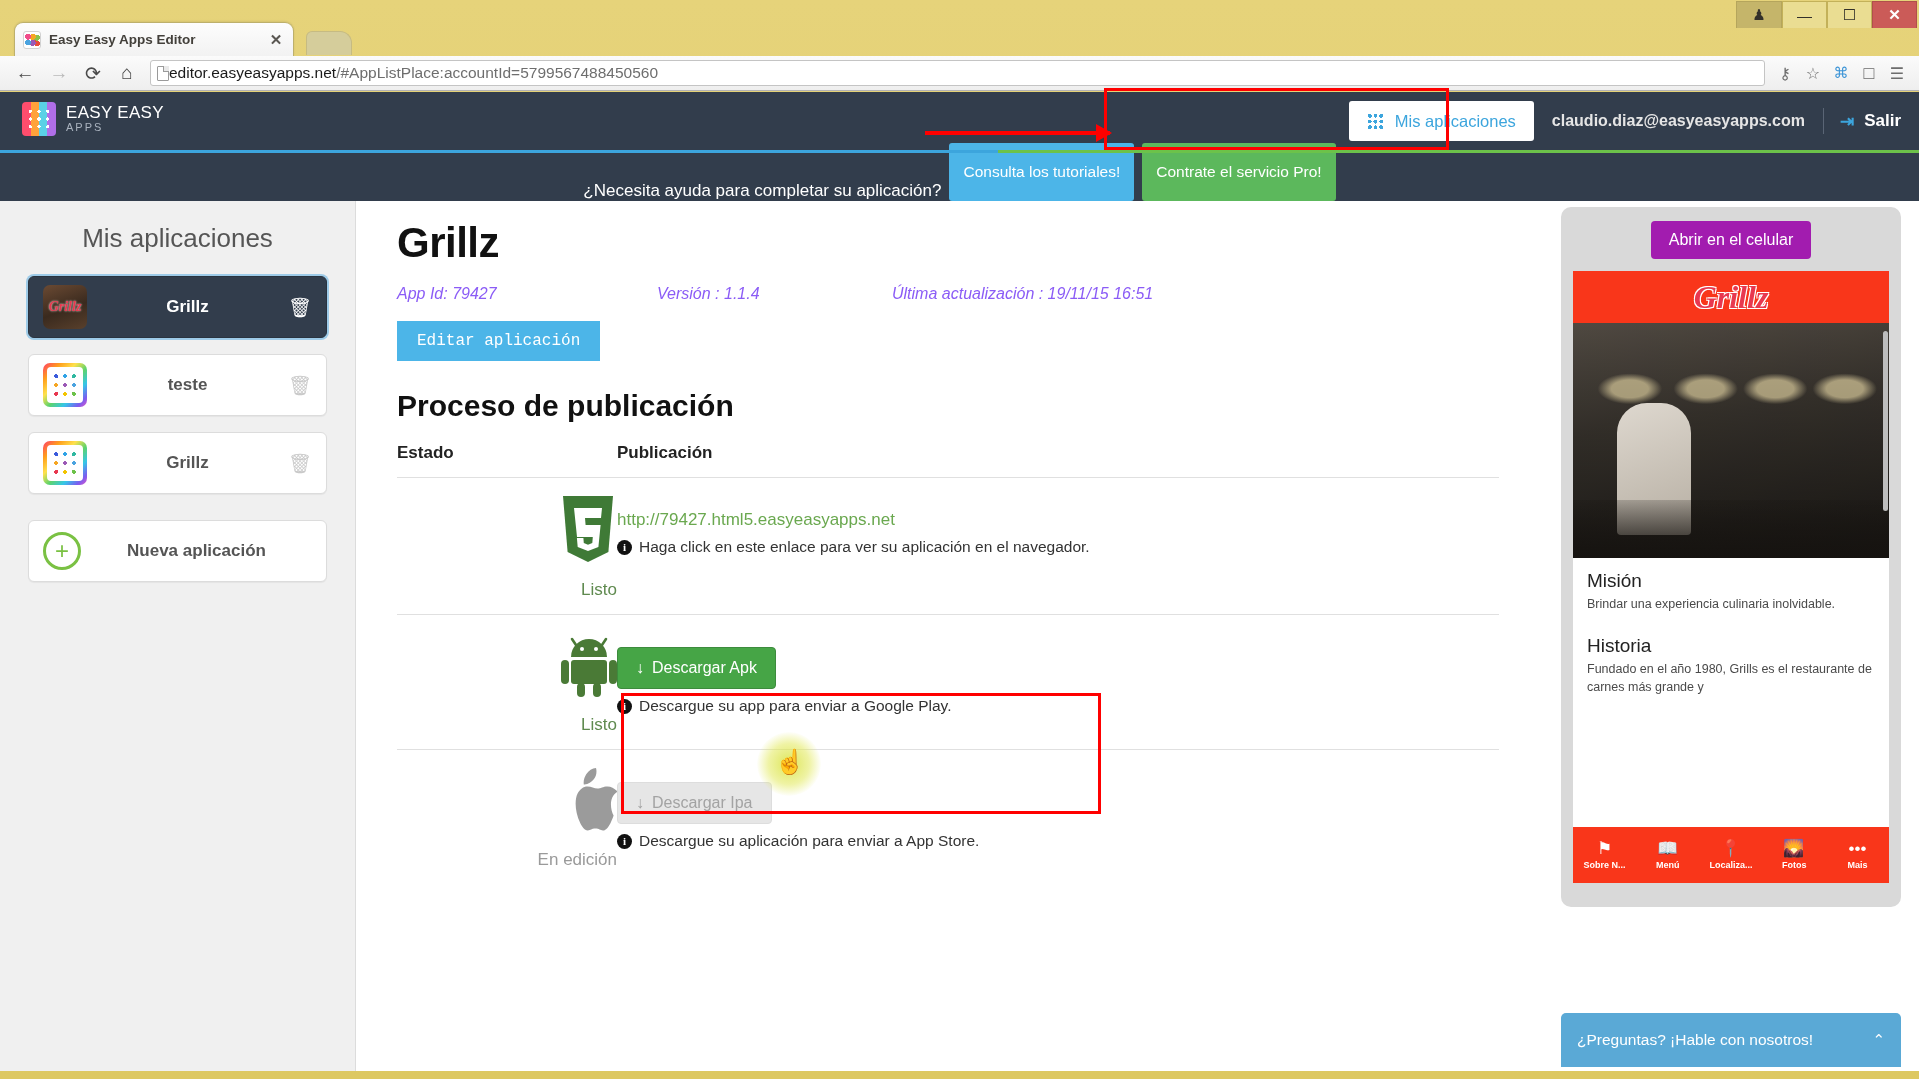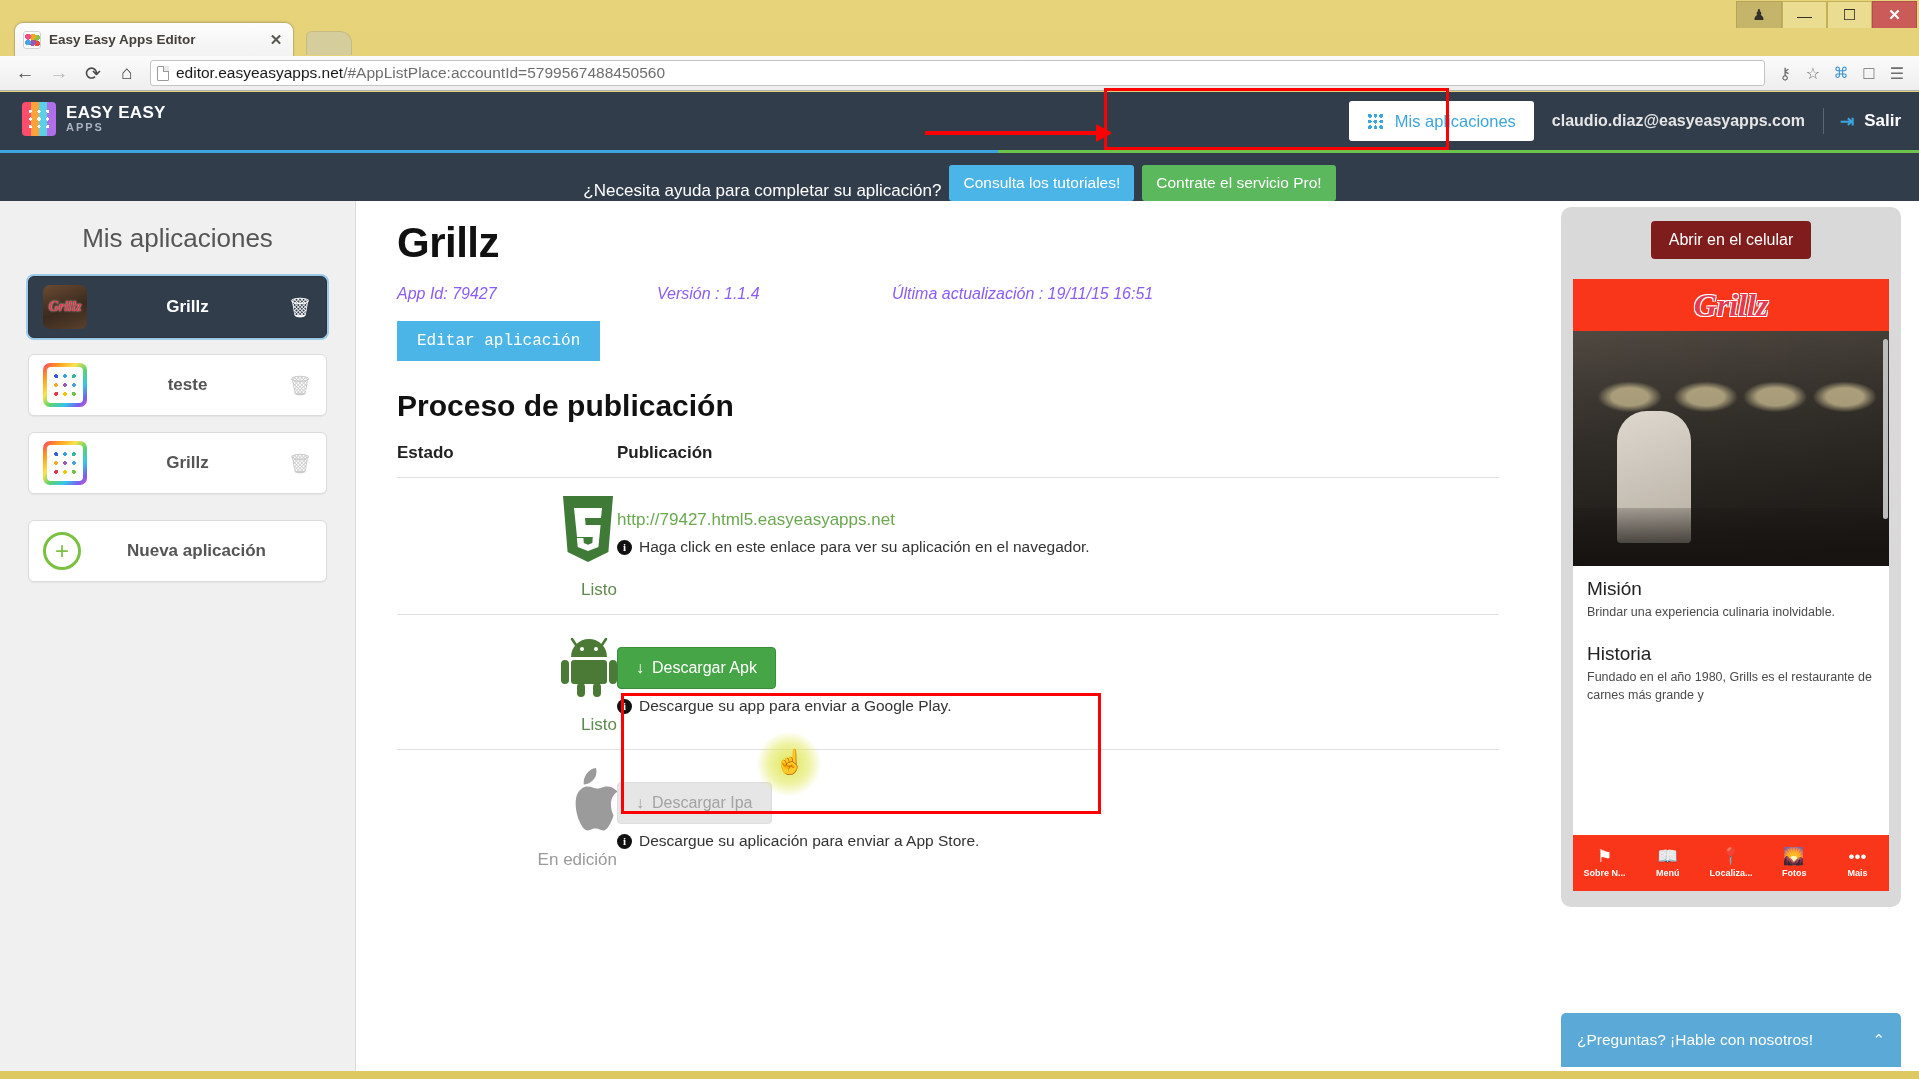--- a/index.html
+++ b/index.html
@@ -70,21 +70,21 @@
     display: flex; align-items: center; padding: 0 8px;
   }
   .nav-btn {
     width: 34px; height: 30px; display: flex; align-items: center; justify-content: center;
     font-size: 19px; color: #4a4a4a;
   }
   .nav-btn.dim { color: #b8b8b8; }
   #omnibox {
     flex: 1; height: 26px; margin: 0 6px; background: #fff;
     border: 1px solid #c4c4c4; border-radius: 3px;
-    display: flex; align-items: center; padding: 0 6px; gap: 7px;
+    display: flex; align-items: center; padding: 0 6px; 
   }
   #page-icon {
     width: 12px; height: 15px; background: #fff; border: 1.3px solid #9a9a9a;
     border-radius: 1px; position: relative; flex: 0 0 12px;
   }
   #page-icon:after {
     content:''; position:absolute; top:-1px; right:-1px; width:5px; height:5px;
     background:#e9e9e9; border-left:1.3px solid #9a9a9a; border-bottom:1.3px solid #9a9a9a;
   }
   #url-text { font-size: 15.5px; color: #2b2b2b; white-space: nowrap; }
@@ -110,21 +110,21 @@
       radial-gradient(circle at 17% 20%, #fff 0 1.6px, transparent 1.6px),
       radial-gradient(circle at 50% 20%, #fff 0 1.6px, transparent 1.6px),
       radial-gradient(circle at 83% 20%, #fff 0 1.6px, transparent 1.6px),
       radial-gradient(circle at 17% 50%, #fff 0 1.6px, transparent 1.6px),
       radial-gradient(circle at 50% 50%, #fff 0 1.6px, transparent 1.6px),
       radial-gradient(circle at 83% 50%, #fff 0 1.6px, transparent 1.6px),
       radial-gradient(circle at 17% 80%, #fff 0 1.6px, transparent 1.6px),
       radial-gradient(circle at 50% 80%, #fff 0 1.6px, transparent 1.6px),
       radial-gradient(circle at 83% 80%, #fff 0 1.6px, transparent 1.6px);
   }
-  #brand-text { line-height: 1.05; font-weight: bold; }
+  #brand-text { line-height: 1.05; }
   #brand-main { font-size: 17px; color: #fff; letter-spacing: .3px; }
   #brand-sub { font-size: 11px; color: #aab3bf; letter-spacing: 2px; }
 
   #header-right {
     position: absolute; right: 18px; top: 0; height: 58px;
     display: flex; align-items: center; gap: 0;
   }
   #my-apps-btn {
     background: #fff; border-radius: 3px; height: 40px;
     display: flex; align-items: center; gap: 11px; padding: 0 18px;
@@ -153,21 +153,21 @@
   #promo-bar {
     position: absolute; top: 150px; left: 0; right: 0; height: 51px;
     background: #323d4c;
     display: flex; align-items: flex-end; justify-content: center; gap: 8px;
   }
   #promo-underline {
     position:absolute; top:0; left:0; right:0; height:3px;
     background: linear-gradient(90deg, #3ca5dd 0 52%, #6cc24a 52% 100%);
   }
   #promo-text { color: #fff; font-size: 17px; }
-  .promo-btn { color:#fff; font-size:15.5px; padding: 9px 14px; border-radius: 3px; }
+  .promo-btn { color:#fff; font-size:15.5px; padding: 20px 14px; border-radius: 3px; }
   #promo-tutorials { background: #4cb5e8; }
   #promo-pro { background: #5cb85c; }
 
   
   #page-body { position: absolute; top: 201px; left: 0; right: 0; bottom: 8px; background: #fff; }
   #sidebar {
     position: absolute; left: 0; top: 0; bottom: 0; width: 356px;
     background: #f0f0f0; border-right: 1px solid #dcdcdc;
   }
   #sidebar-title { text-align: center; font-size: 26px; color: #555; padding: 22px 0 22px; font-weight: normal; }
@@ -275,21 +275,21 @@
     position: absolute; left: 775px; top: 750px; font-size: 24px; color: #222;
     pointer-events: none; line-height: 1;
   }
 
   
   #preview-panel {
     position: absolute; right: 18px; top: 6px; width: 340px; height: 700px;
     background: #d9d9d9; border-radius: 10px; padding: 14px 12px;
   }
   #open-mobile-btn {
-    display: block; margin: 0 auto 20px; background: #7f1d1d; color: #fff;
+    display: block; margin: 0 auto 12px; background: #a21caf; color: #fff;
     font-size: 16px; padding: 10px 18px; border-radius: 4px; text-align: right; width: fit-content;
   }
   #phone-screen { background: #fff; height: 612px; overflow: hidden; position: relative; }
   #phone-banner {
     background: #f9361a; height: 52px; display: flex; align-items: center; justify-content: center;
   }
   #phone-banner span {
     font-family: "Liberation Serif", serif; font-style: italic; font-weight: bold;
     font-size: 32px; color: #e8384f; text-shadow: -1px -1px 0 #fff, 1px -1px 0 #fff, -1px 1px 0 #fff, 1px 1px 0 #fff;
   }

